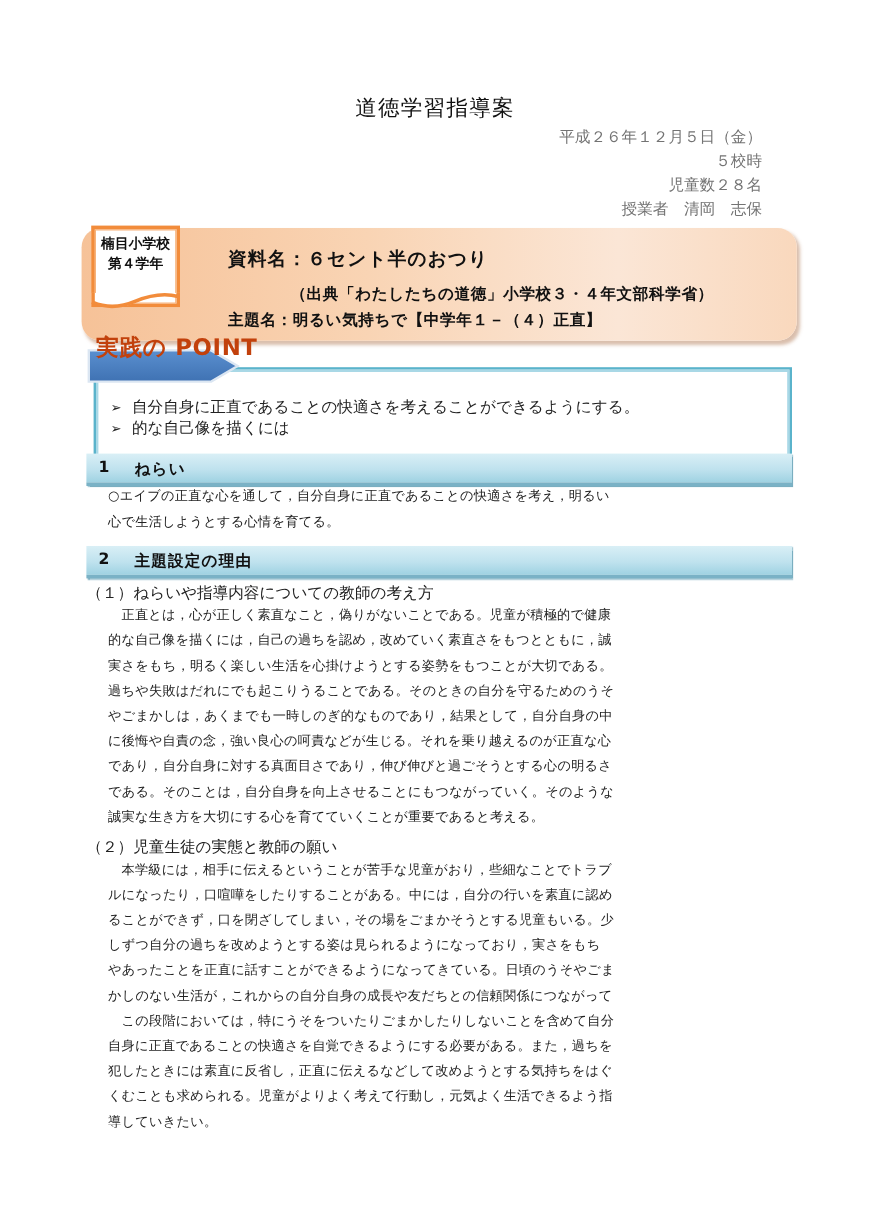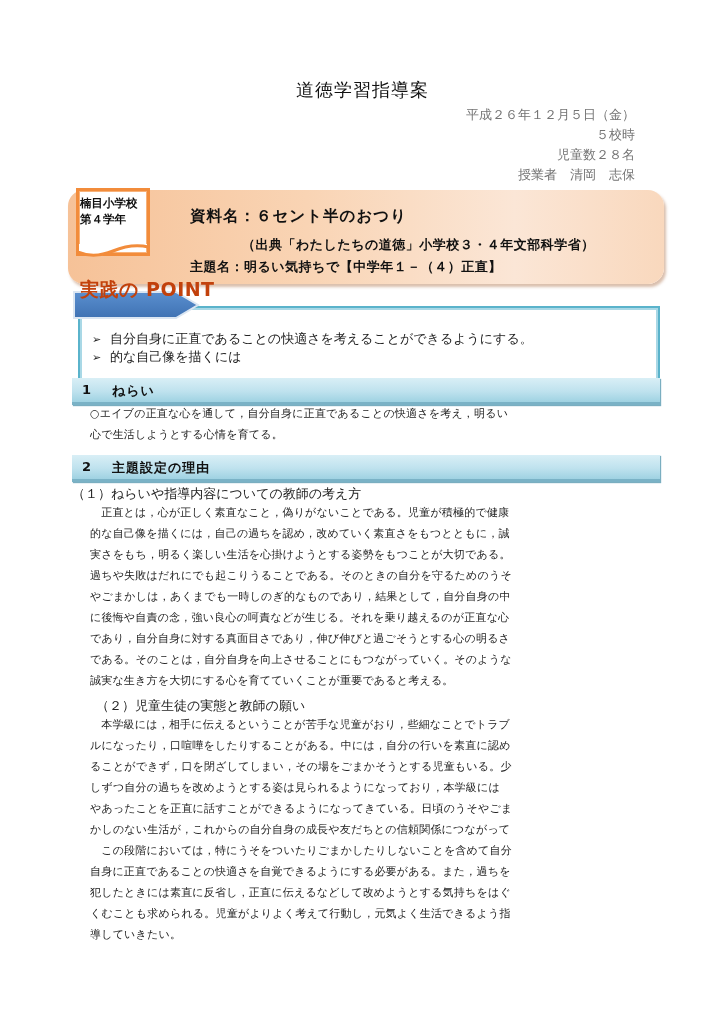--- a/index.html
+++ b/index.html
@@ -13,21 +13,21 @@
 
   
   .banner { left: 68px; top: 190px; width: 596px; height: 94px;
             border-radius: 16px;
             background: linear-gradient(to right, #f6c298 0%, #f9d4b4 40%, #fbe6d6 75%, #f9d8bd 100%);
             box-shadow: 2px 3px 3px rgba(170,110,70,0.45); }
   .school-tab { left: 76px; top: 188px; width: 68px; height: 62px; background: #fff;
                 border: 3px solid #f28c3b; border-top-width: 3px;
                 box-shadow: inset 0 0 0 1px #f7b27a; }
   .school-tab-wave { left: 76px; top: 244px; width: 74px; height: 14px; }
-  .school-name { left: 80px; top: 195px; width: 66px; text-align: left; font-size: 11.5px;
+  .school-name { left: 80px; top: 195px; width: 66px; text-align: center; font-size: 11.5px;
                  font-weight: bold; line-height: 16px; color: #111; }
   .material { left: 190px; top: 206px; font-size: 15.5px; font-weight: bold; letter-spacing: 1px; color: #111; }
   .source { left: 242px; top: 236px; font-size: 13px; font-weight: bold; letter-spacing: 0.5px; color: #111; }
   .theme { left: 190px; top: 258px; font-size: 13px; font-weight: bold; letter-spacing: 0.5px; color: #111; text-align: center; }
 
   
   .point-box { left: 78px; top: 306px; width: 578px; height: 74px; background: #fff;
                border: 2px solid #5ab3cb; box-shadow: 0 0 0 2px #a9d8e6 inset; }
   .point-label { left: 72px; top: 290px; width: 130px; height: 30px; }
   .point-label-text { left: 80px; top: 277px; font-size: 19px; font-weight: bold; color: #c2410c; letter-spacing: 0.5px; }
@@ -107,26 +107,26 @@
   <div>的な自己像を描くには，自己の過ちを認め，改めていく素直さをもつとともに，誠</div>
   <div>実さをもち，明るく楽しい生活を心掛けようとする姿勢をもつことが大切である。</div>
   <div>過ちや失敗はだれにでも起こりうることである。そのときの自分を守るためのうそ</div>
   <div>やごまかしは，あくまでも一時しのぎ的なものであり，結果として，自分自身の中</div>
   <div>に後悔や自責の念，強い良心の呵責などが生じる。それを乗り越えるのが正直な心</div>
   <div>であり，自分自身に対する真面目さであり，伸び伸びと過ごそうとする心の明るさ</div>
   <div>である。そのことは，自分自身を向上させることにもつながっていく。そのような</div>
   <div>誠実な生き方を大切にする心を育てていくことが重要であると考える。</div>
 </div>
 
-<div class="abs sub-h" style="top:697px;margin-left:24px;">（２）児童生徒の実態と教師の願い</div>
+<div class="abs sub-h" style="top:697px;">（２）児童生徒の実態と教師の願い</div>
 <div class="abs para" style="left:90px; top:714px;">
   <div>　本学級には，相手に伝えるということが苦手な児童がおり，些細なことでトラブ</div>
   <div>ルになったり，口喧嘩をしたりすることがある。中には，自分の行いを素直に認め</div>
   <div>ることができず，口を閉ざしてしまい，その場をごまかそうとする児童もいる。少</div>
-  <div>しずつ自分の過ちを改めようとする姿は見られるようになっており，本学級には</div>
+  <div>しずつ自分の過ちを改めようとする姿は見られるようになっており，実さをもち</div>
   <div>やあったことを正直に話すことができるようになってきている。日頃のうそやごま</div>
   <div>かしのない生活が，これからの自分自身の成長や友だちとの信頼関係につながって</div>
   <div>　この段階においては，特にうそをついたりごまかしたりしないことを含めて自分</div>
   <div>自身に正直であることの快適さを自覚できるようにする必要がある。また，過ちを</div>
   <div>犯したときには素直に反省し，正直に伝えるなどして改めようとする気持ちをはぐ</div>
   <div>くむことも求められる。児童がよりよく考えて行動し，元気よく生活できるよう指</div>
   <div>導していきたい。</div>
 </div>
 
 </body></html>

